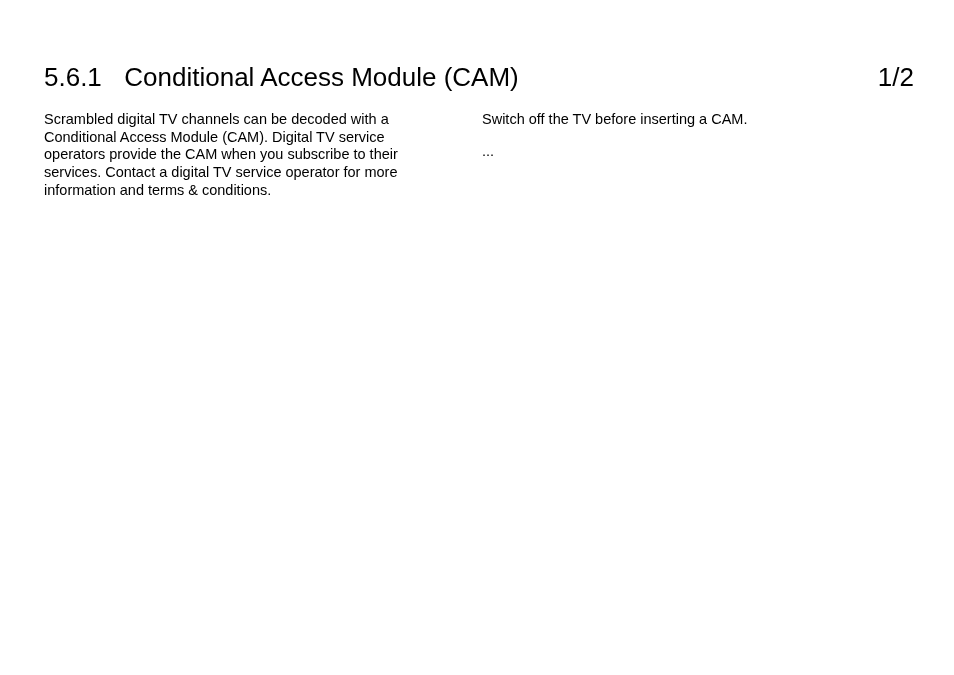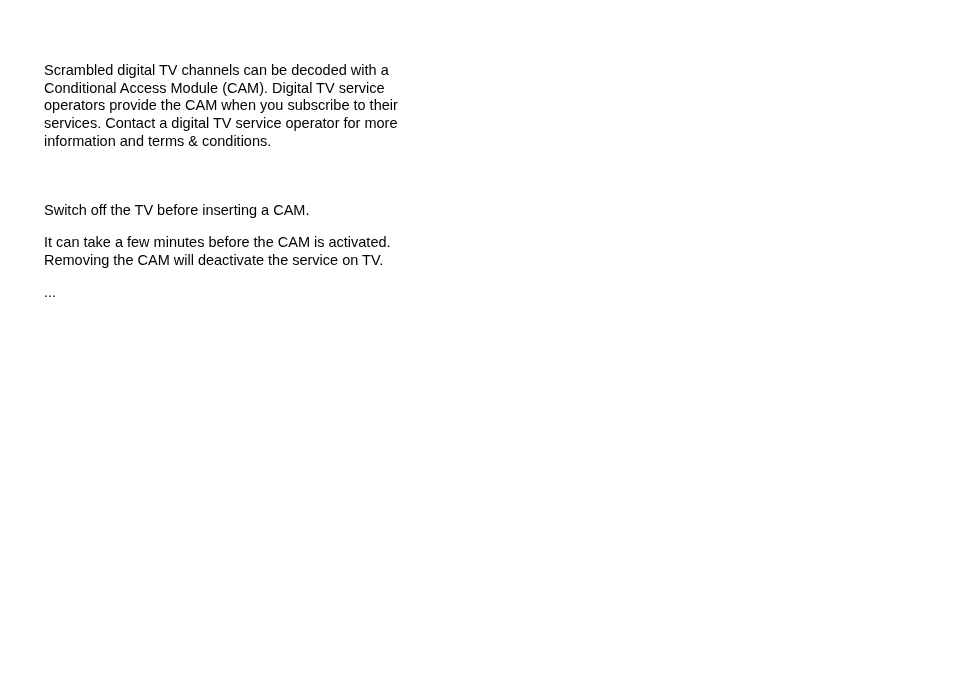--- a/index.html
+++ b/index.html
@@ -34,21 +34,20 @@
     margin-left: 18px;
   }
   .page-number {
     font-size: 26px;
     font-weight: 400;
     font-stretch: condensed;
   }
   .columns {
     display: flex;
     gap: 38px;
-    flex-direction: column;
   }
   .col {
     width: 400px;
     font-size: 14.5px;
     line-height: 1.22;
     font-stretch: condensed;
   }
   .col p {
     margin: 0 0  14px 0;
   }
@@ -56,25 +55,31 @@
   }
   .col-right p:first-child {
     margin-top: 0;
   }
 </style>
 </head>
 <body>
 
 <div class="page">
 
+  <div class="header-row">
+    <div>
+      <span class="section-number">5.6.1</span>
+      <span class="section-title">Conditional Access Module (CAM)</span>
+    </div>
+    <div class="page-number">1/2</div>
+  </div>
 
   <div class="columns">
     <div class="col">
       <p>Scrambled digital TV channels can be decoded with a Conditional Access Module (CAM). Digital TV service operators provide the CAM when you subscribe to their services. Contact a digital TV service operator for more information and terms &amp; conditions.</p>
     </div>
     <div class="col col-right">
       <p>Switch off the TV before inserting a CAM.</p>
-      <p>It can take a few minutes before the CAM is activated. Removing the CAM will deactivate the service on TV.</p>
       <p>...</p>
     </div>
   </div>
 
 </div>
 
 </body></html>

